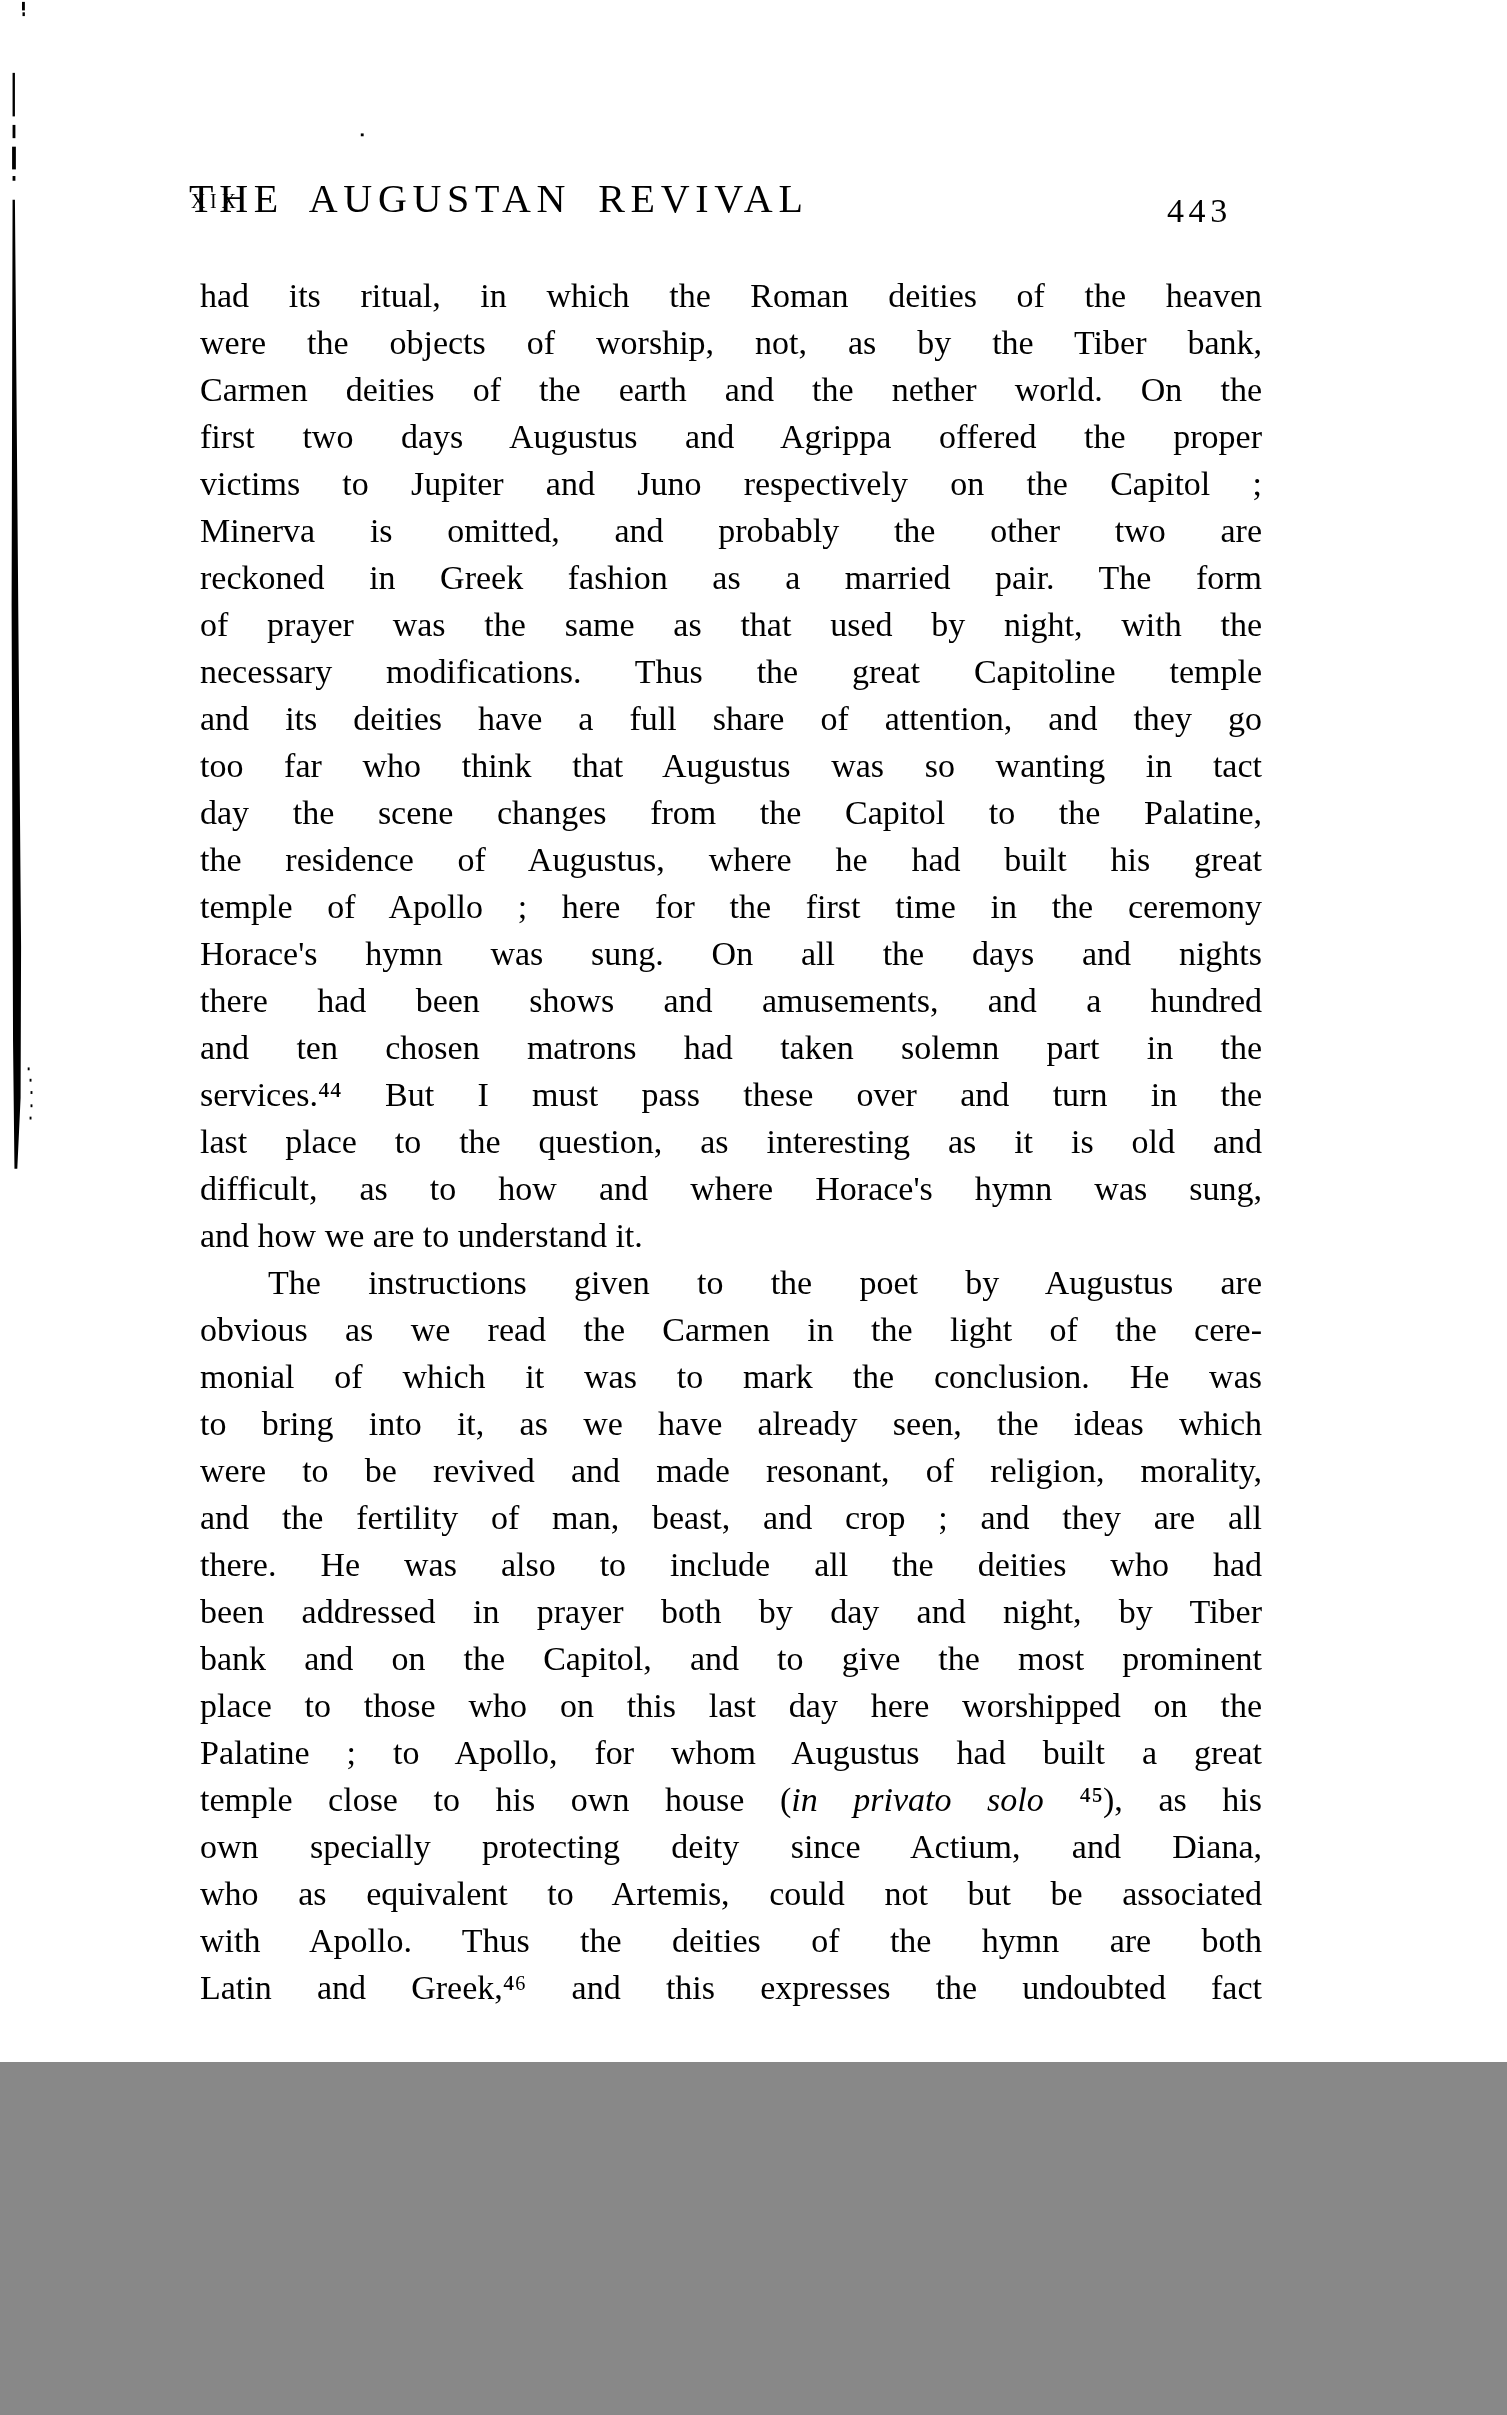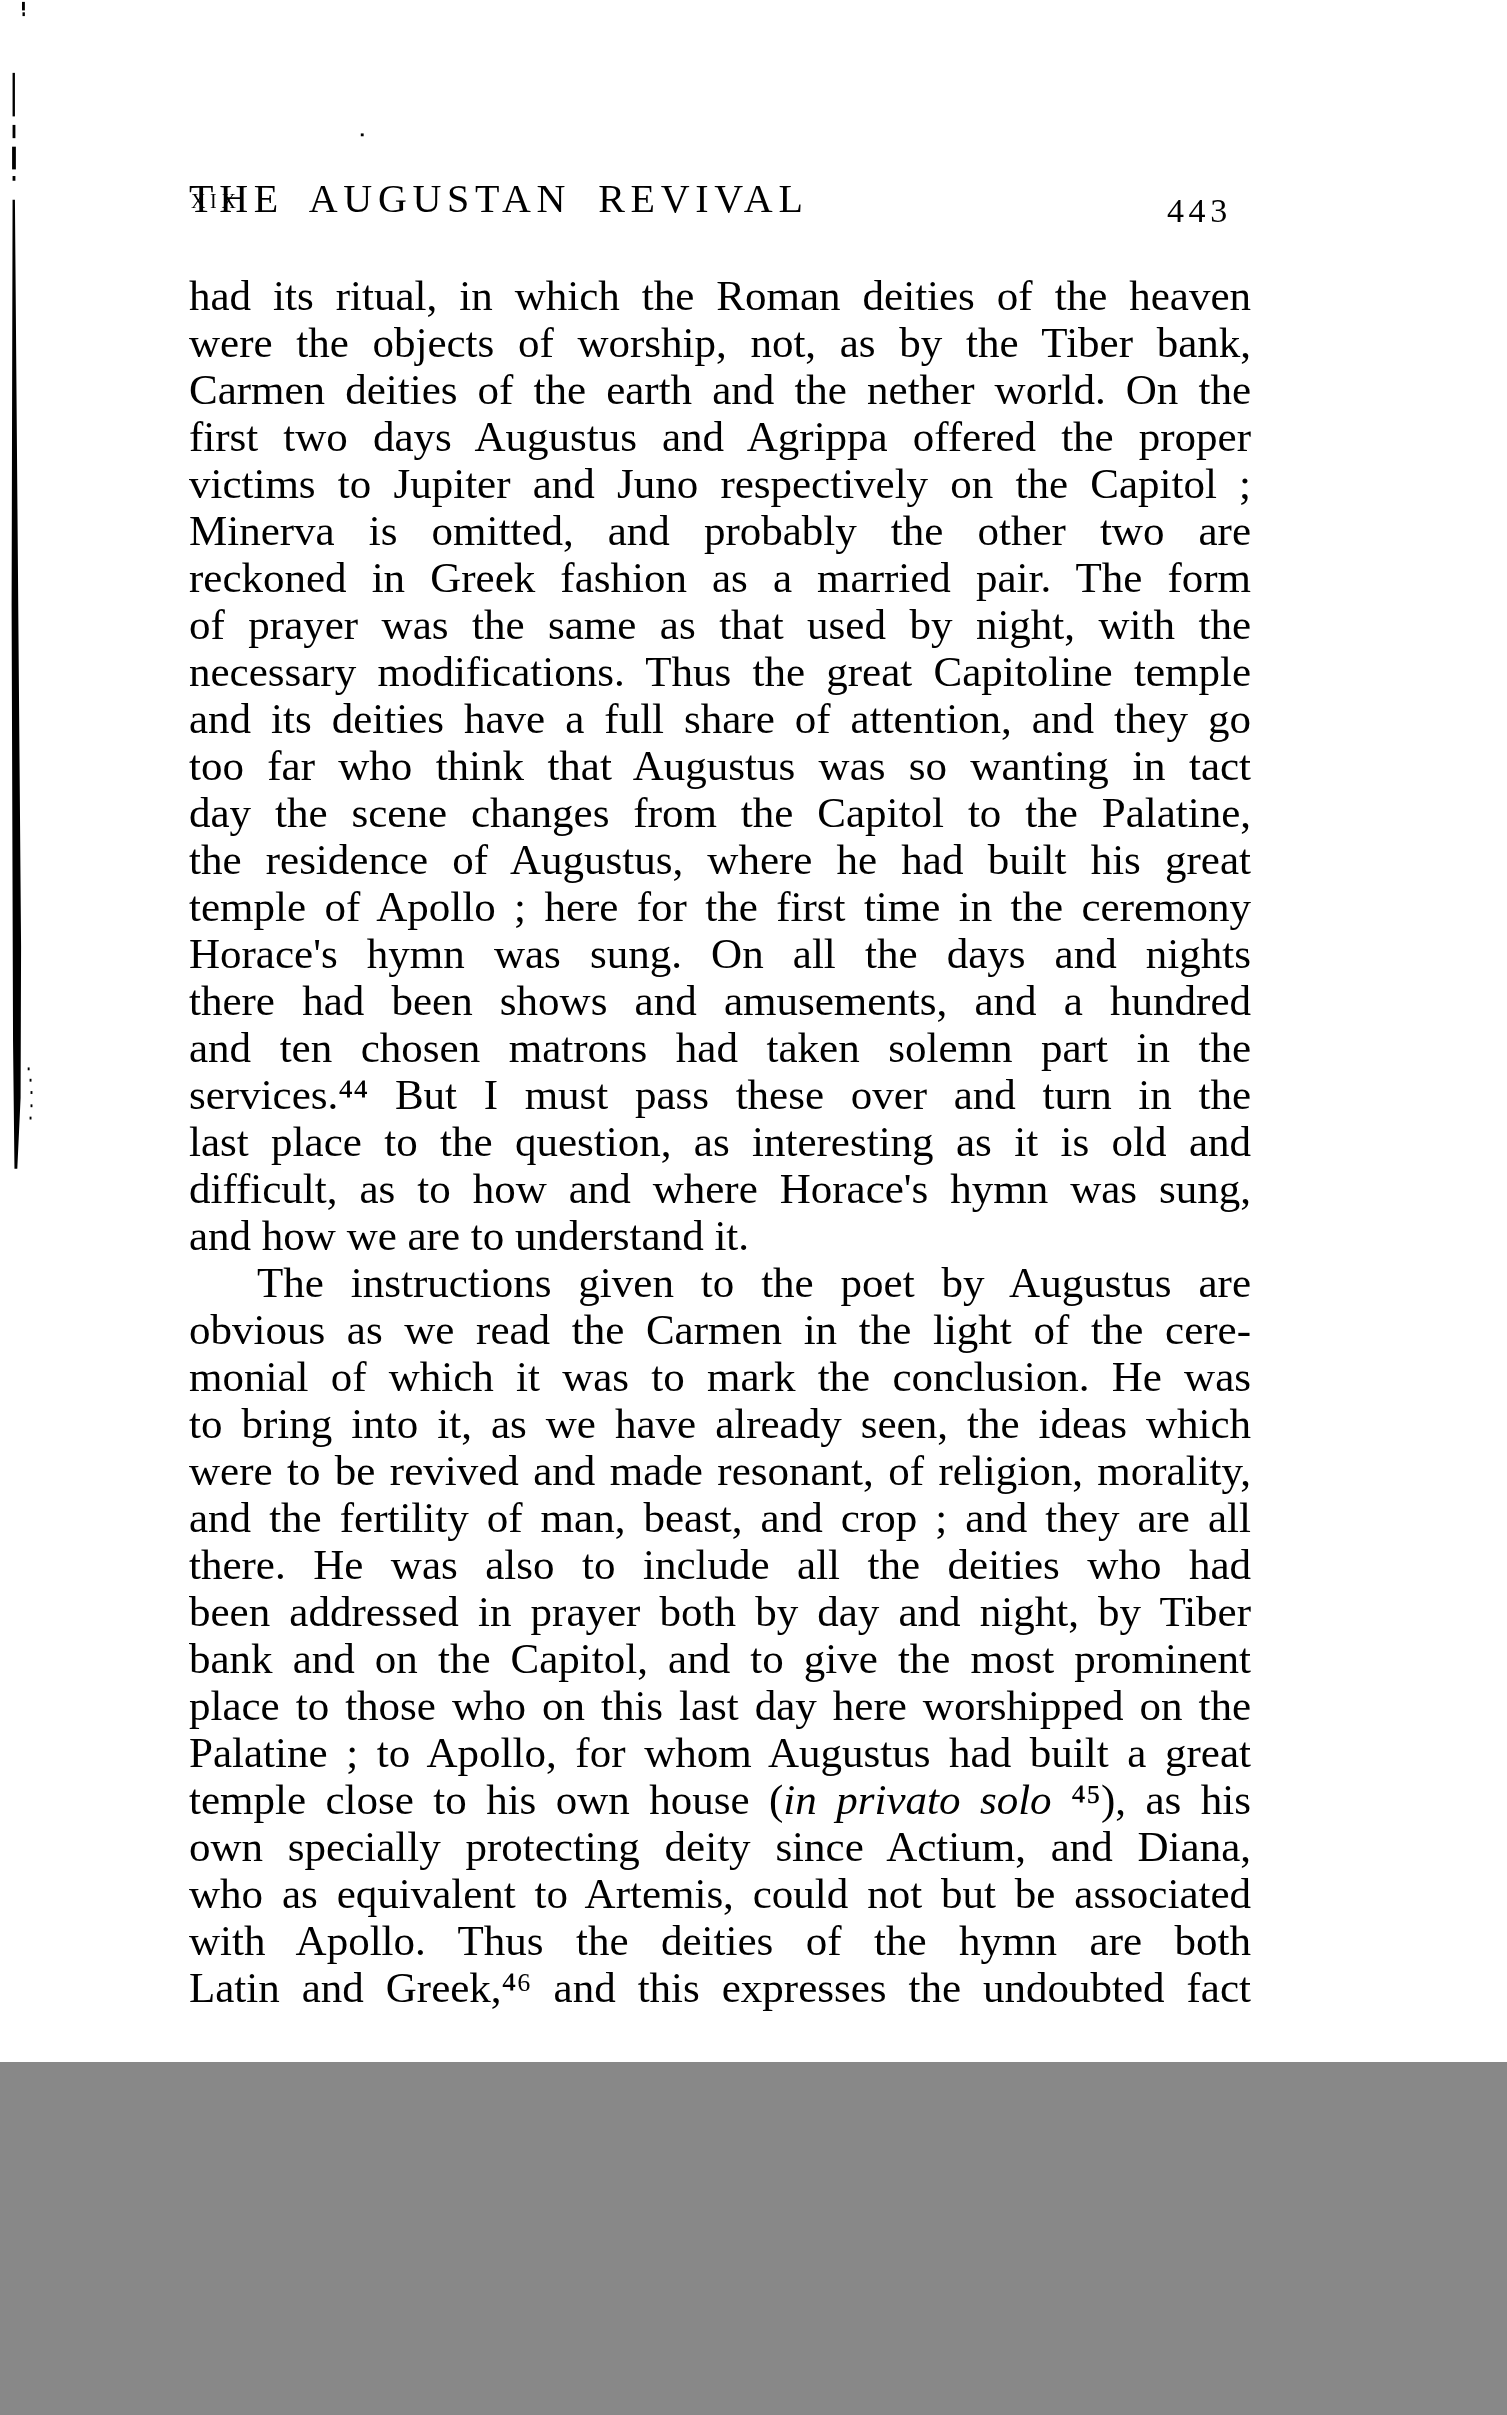--- a/index.html
+++ b/index.html
@@ -20,22 +20,22 @@
   .title {
     display:block; 
     font-size:40px; letter-spacing:5.7px; word-spacing:11.4px;
     white-space:nowrap;
   }
   .pagenum {
     position:absolute; right:19px; top:17px;
     font-size:34px; letter-spacing:4.7px;
   }
   .body {
-    position:absolute; left:189px; top:272px; width:1062px;
-    font-size:43px; line-height:47px;
+    position:absolute; left:200px; top:272px; width:1062px;
+    font-size:34px; line-height:47px;
   }
   .line { text-align:justify; text-align-last:justify; height:47px; overflow:visible; }
   .line.endline { text-align-last:left; }
   .line.indent { text-indent:68px; }
   .line i { font-style:italic; }
 </style>
 </head>
 <body>
 
 <div class="page">

